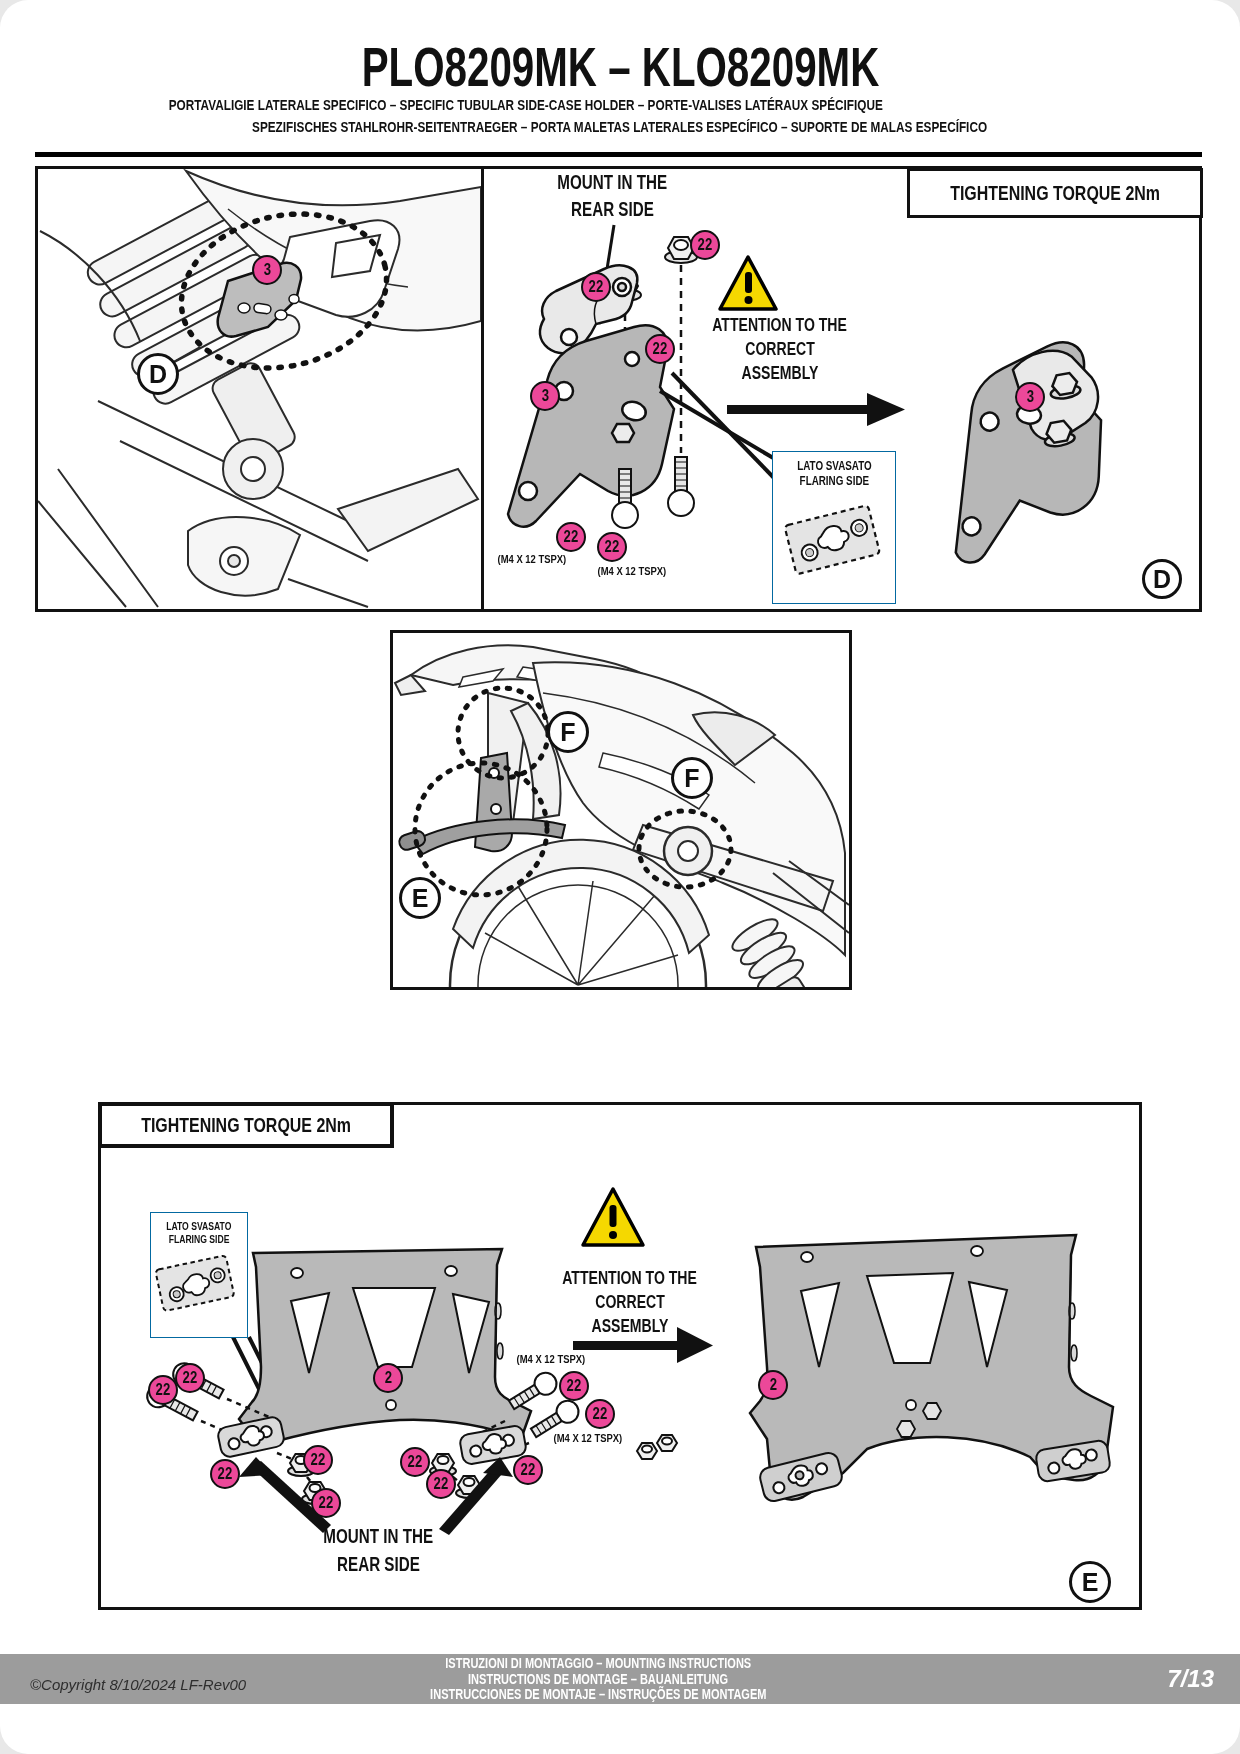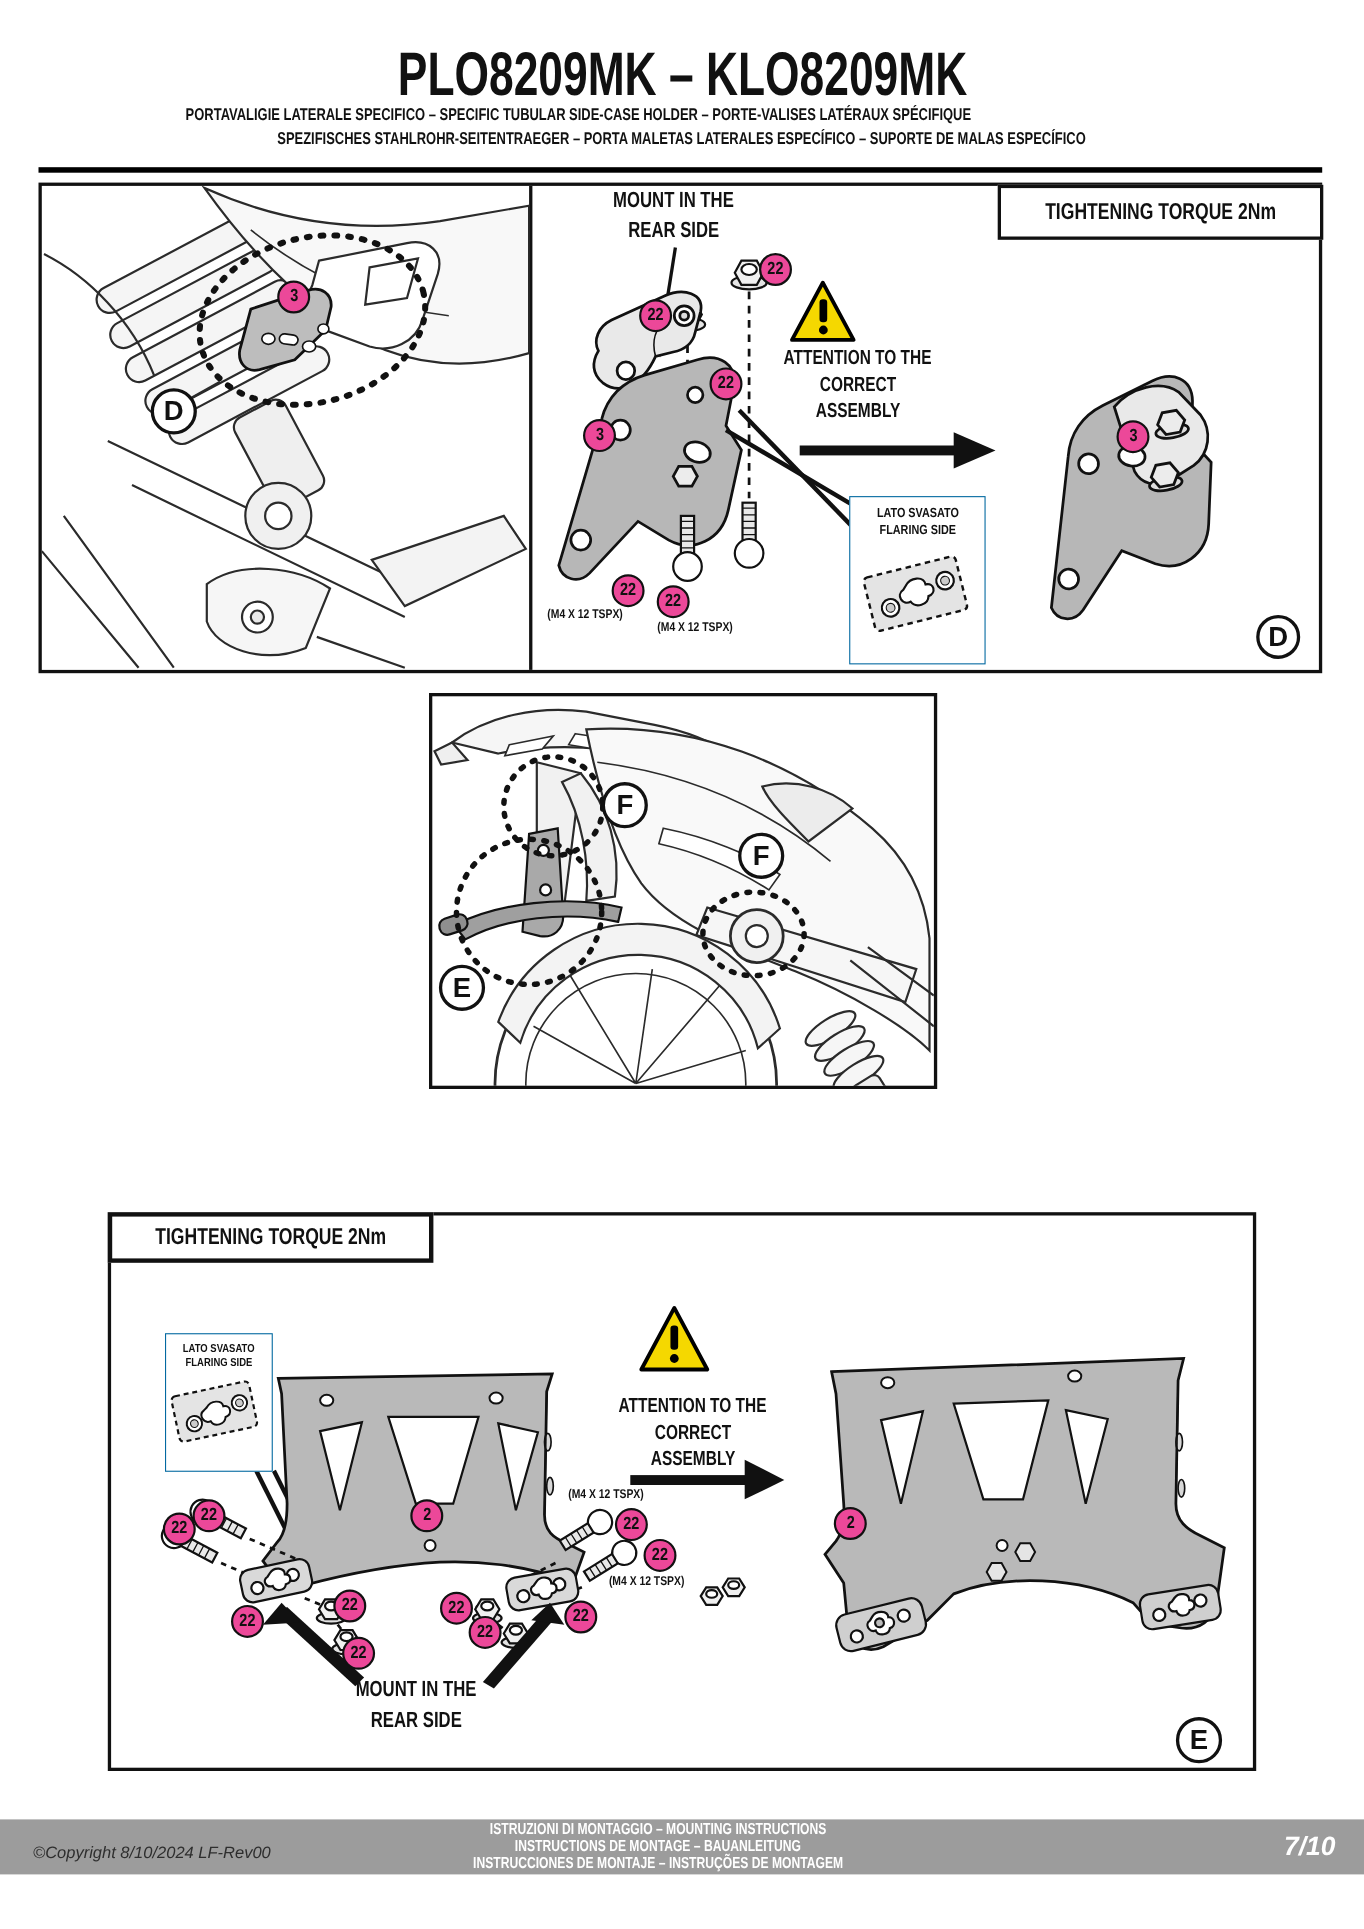--- a/index.html
+++ b/index.html
@@ -1,17 +1,17 @@
 <!DOCTYPE html>
 <html><head>
 <meta charset="utf-8">
 <style>
   html,body{margin:0;padding:0;background:#e8e8e8;}
   .page{position:relative;width:1240px;height:1754px;background:#ffffff;
-        font-family:"Liberation Sans",sans-serif;color:#111;overflow:hidden;margin:0 auto;}
+        font-family:"Liberation Sans",sans-serif;color:#111;overflow:hidden;margin:0 auto;border-radius:28px;}
   .abs{position:absolute;}
   .cnd{display:inline-block;transform:scaleX(.76);}
   .cnd2{display:inline-block;transform:scaleX(.82);}
   .panel{position:absolute;border:3px solid #111;background:#fff;box-sizing:border-box;}
   .box{position:absolute;border:3px solid #111;background:#fff;box-sizing:border-box;
        display:flex;align-items:center;justify-content:center;}
   .lbl{font-weight:800;text-align:center;}
   .badge{position:absolute;width:30px;height:30px;border:2.5px solid #111;border-radius:50%;
          background:#ec4899;display:flex;align-items:center;justify-content:center;
          font-weight:800;font-size:16px;z-index:6;box-sizing:border-box;}
@@ -482,16 +482,16 @@
     <span>E</span>
     </div>
 
   <div class="footerbar" style="top:1654px;height:50px;">
     <div class="abs" style="left:0;top:2px;width:1196px;">
       <div class="ftline"><span class="cnd">ISTRUZIONI DI MONTAGGIO  –  MOUNTING INSTRUCTIONS</span></div>
       <div class="ftline"><span class="cnd">INSTRUCTIONS DE MONTAGE – BAUANLEITUNG</span></div>
       <div class="ftline"><span class="cnd">INSTRUCCIONES DE MONTAJE – INSTRUÇÕES DE MONTAGEM</span></div>
     </div>
     <div class="abs" style="left:30px;top:22px;font-size:15px;font-style:italic;color:#2e2e2e;">©Copyright 8/10/2024 LF-Rev00</div>
-    <div class="abs" style="right:26px;top:11px;font-size:24px;font-weight:800;font-style:italic;color:#fff;">7/10</div>
+    <div class="abs" style="right:26px;top:11px;font-size:24px;font-weight:800;font-style:italic;color:#fff;">7/13</div>
   </div>
 
 </div>
 
 </body></html>

